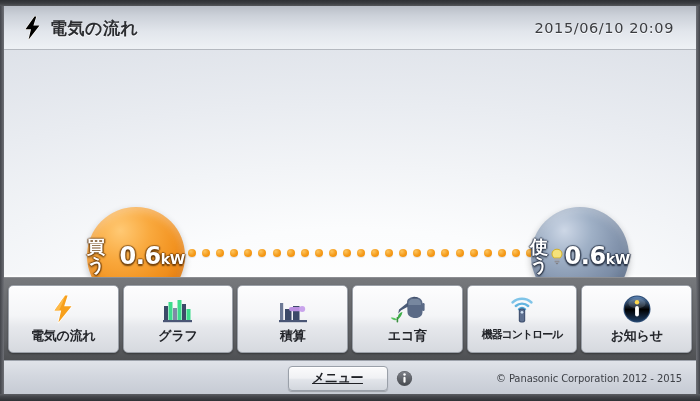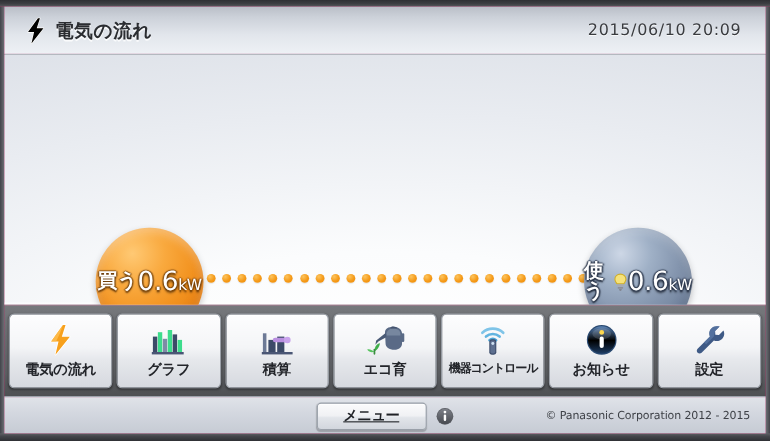--- a/index.html
+++ b/index.html
@@ -3,21 +3,21 @@
 <meta charset="utf-8">
 <style>
   html,body{margin:0;padding:0;}
   body{
     width:700px;height:401px;overflow:hidden;
     font-family:"DejaVu Sans","Liberation Sans",sans-serif;
     background:#fff;
   }
   .screen{
     position:relative;width:700px;height:401px;overflow:hidden;
-    background:#be185d;
+    background:#fdba74;
   }
 
   
   .top-bezel{
     position:absolute;left:0;top:0;width:700px;height:6px;
     background:linear-gradient(180deg,#2e3034 0%,#3c3e42 55%,#55575b 100%);
   }
   .left-bezel{
     position:absolute;left:0;top:6px;width:4px;height:395px;
     background:linear-gradient(90deg,#42444a 0%,#6e7076 100%);
@@ -101,21 +101,21 @@
       0 2px 2px rgba(0,0,0,.35);
     display:flex;align-items:center;gap:1px;
   }
   .node-use .node-label{
     text-shadow:
       -1.4px 0 1px rgba(30,42,62,.65), 1.4px 0 1px rgba(30,42,62,.65),
       0 -1.4px 1px rgba(30,42,62,.65), 0 1.4px 1px rgba(30,42,62,.65),
       0 2px 2px rgba(0,0,0,.4);
   }
   .node-value{
-    font-size:24px;font-weight:400;color:#ffffff;line-height:1.05;margin-top:2px;
+    font-size:24px;font-weight:700;color:#ffffff;line-height:1.05;margin-top:2px;
     text-shadow:
       -1.5px 0 1px rgba(90,45,0,.55), 1.5px 0 1px rgba(90,45,0,.55),
       0 -1.5px 1px rgba(90,45,0,.55), 0 1.5px 1px rgba(90,45,0,.55),
       0 2px 2px rgba(0,0,0,.35);
     letter-spacing:-.4px;
   }
   .node-use .node-value{
     text-shadow:
       -1.5px 0 1px rgba(30,42,62,.65), 1.5px 0 1px rgba(30,42,62,.65),
       0 -1.5px 1px rgba(30,42,62,.65), 0 1.5px 1px rgba(30,42,62,.65),
@@ -336,29 +336,20 @@
                 <stop offset="52%" stop-color="#2e5party"></stop>
                 <stop offset="100%" stop-color="#1d3c63"></stop>
               </linearGradient>
             </defs>
             <ellipse cx="15" cy="9.5" rx="8.5" ry="5" fill="#ffffff" opacity=".14"></ellipse>
             <circle cx="15" cy="8.2" r="2.2" fill="#ffd84d"></circle>
             <rect x="13.1" y="12.0" width="3.8" height="10.4" rx="1.9" fill="#ffffff"></rect>
           </svg>
         </div>
         <div class="tbtn-label">お知らせ</div>
-      </div>
-      <div class="tbtn">
-        <div class="tbtn-icon">
-          <svg width="30" height="30" viewBox="0 0 30 30">
-            <path d="M21.5 2.5 C17.8 2.5 14.8 5.5 14.8 9.2 C14.8 10.2 15.0 11.1 15.4 11.9 L4.2 23.1 C3.2 24.1 3.2 25.7 4.2 26.7 C5.2 27.7 6.8 27.7 7.8 26.7 L19.0 15.5 C19.8 15.9 20.7 16.1 21.7 16.1 C25.4 16.1 28.4 13.1 28.4 9.4 C28.4 8.3 28.1 7.3 27.7 6.4 L23.6 10.5 L20.3 10.3 L20.1 7.0 L24.2 2.9 C23.3 2.6 22.4 2.5 21.5 2.5 Z" fill="#3f5a86"></path>
-            <path d="M21.5 2.5 C17.8 2.5 14.8 5.5 14.8 9.2 C14.8 10.2 15.0 11.1 15.4 11.9 L10.0 17.3 L12.0 19.0 L19.0 12.0 L20.1 7.0 L24.2 2.9 C23.3 2.6 22.4 2.5 21.5 2.5 Z" fill="#5b78a6" opacity=".75"></path>
-          </svg>
-        </div>
-        <div class="tbtn-label">設定</div>
       </div>
     </div>
 
   <div class="bottombar">
     <div class="menu-group">
       <div class="menu-btn">メニュー</div>
       <span style="display:inline-flex;">
         <svg width="17" height="17" viewBox="0 0 17 17">
           <circle cx="8.5" cy="8.5" r="7.6" fill="#5a5d63"></circle>
           <circle cx="8.5" cy="8.5" r="7.0" fill="url(#ig2)"></circle>

